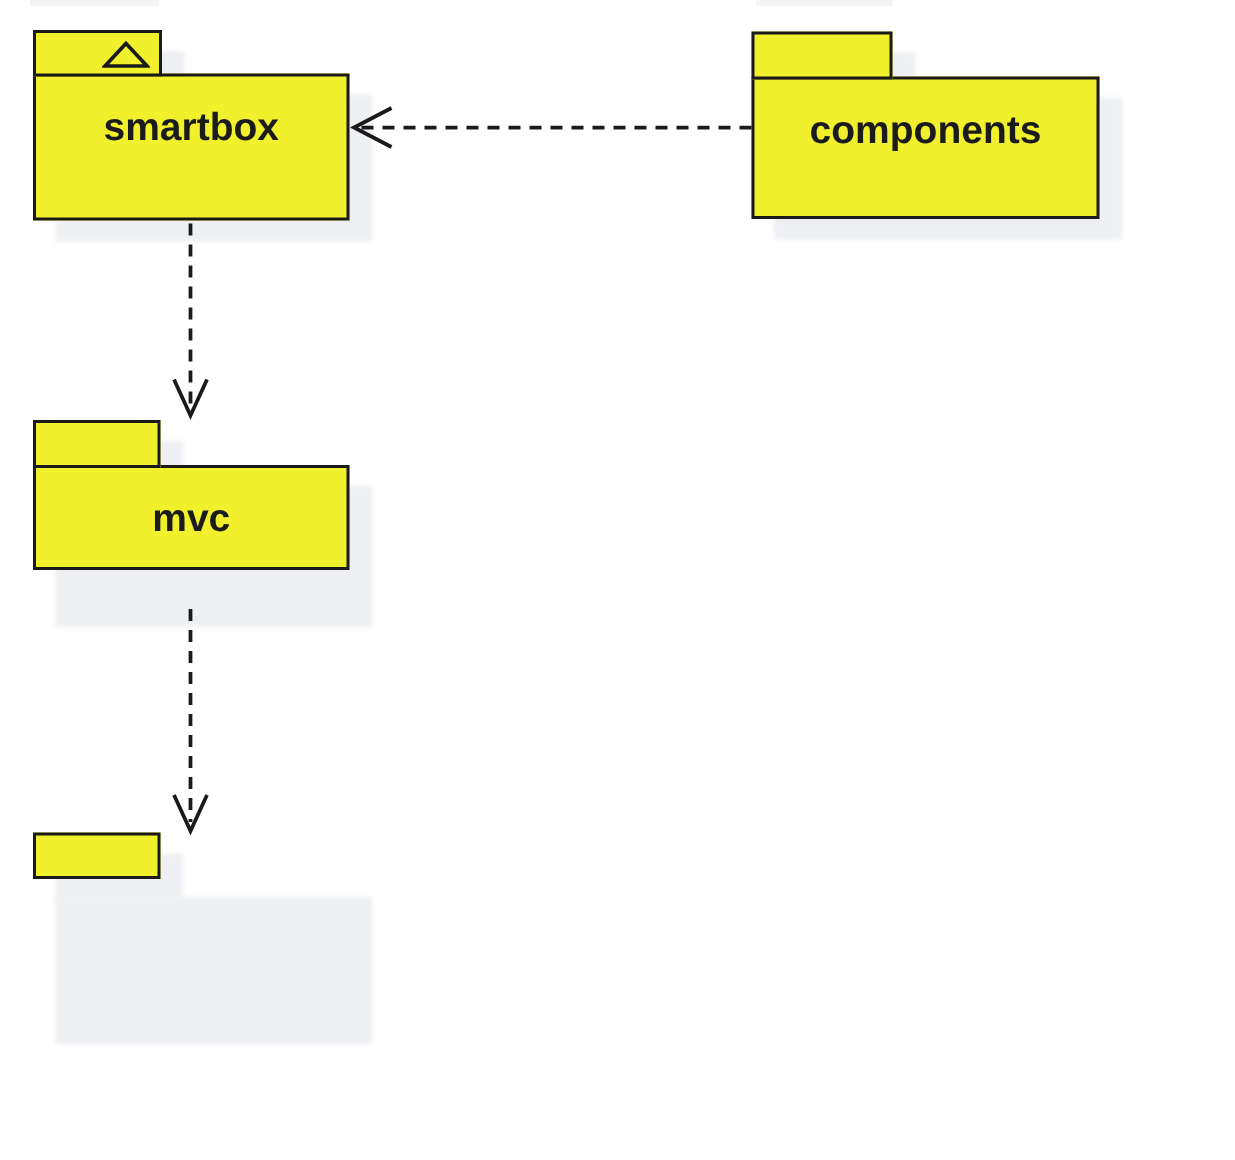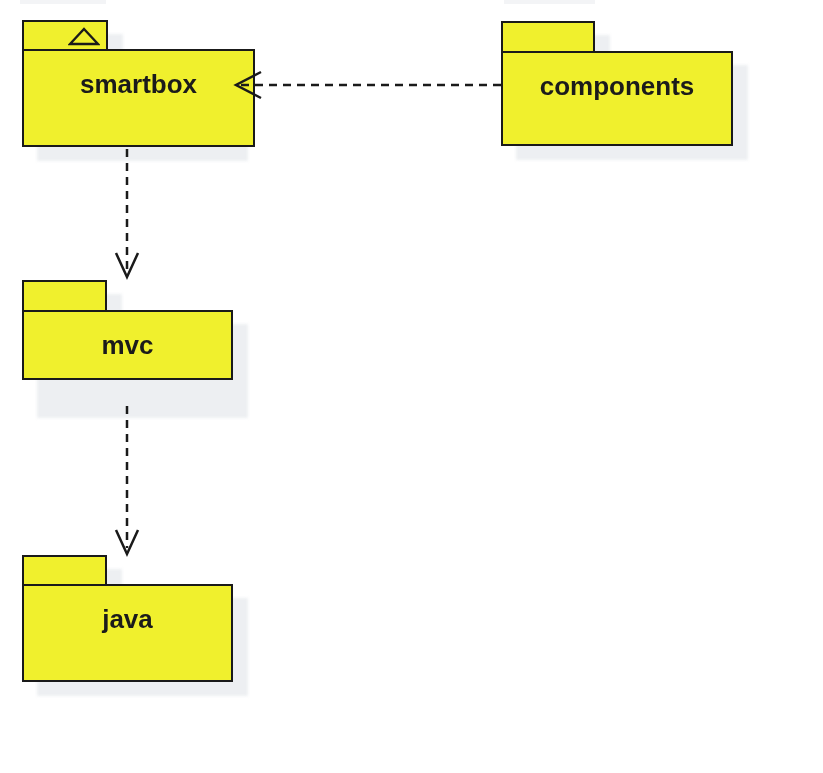--- a/index.html
+++ b/index.html
@@ -65,21 +65,21 @@
     position: absolute;
     right: 6px;
     bottom: 3px;
     z-index: 3;
   }
 
   
   #p-smartbox { left: 22px; top: 20px; width: 250px; height: 145px; }
   #p-smartbox .tab { width: 86px; height: 31px; }
   #p-smartbox .tab-shadow { left: 15px; top: 14px; width: 86px; height: 31px; }
-  #p-smartbox .pbody { top: 29px; width: 233px; height: 98px; }
+  #p-smartbox .pbody { top: 29px; width: 211px; height: 98px; }
   #p-smartbox .body-shadow { left: 15px; top: 43px; width: 211px; height: 98px; }
 
   
   #p-components { left: 501px; top: 21px; width: 270px; height: 145px; padding-left: 40px; }
   #p-components .tab { width: 94px; height: 32px; }
   #p-components .tab-shadow { left: 15px; top: 14px; width: 94px; height: 32px; }
   #p-components .pbody { top: 30px; width: 232px; height: 95px; }
   #p-components .body-shadow { left: 15px; top: 44px; width: 232px; height: 95px; }
 
   
@@ -179,18 +179,15 @@
     <div class="tab"></div>
     <div class="pbody">
       <span class="plabel">mvc</span>
     </div>
   </div>
 
   <div class="pkg" id="p-java">
     <div class="tab-shadow"></div>
     <div class="body-shadow"></div>
     <div class="tab"></div>
-    <div class="pbody">
-      <span class="plabel">java</span>
-    </div>
   </div>
 
 </div>
 
 </body></html>

